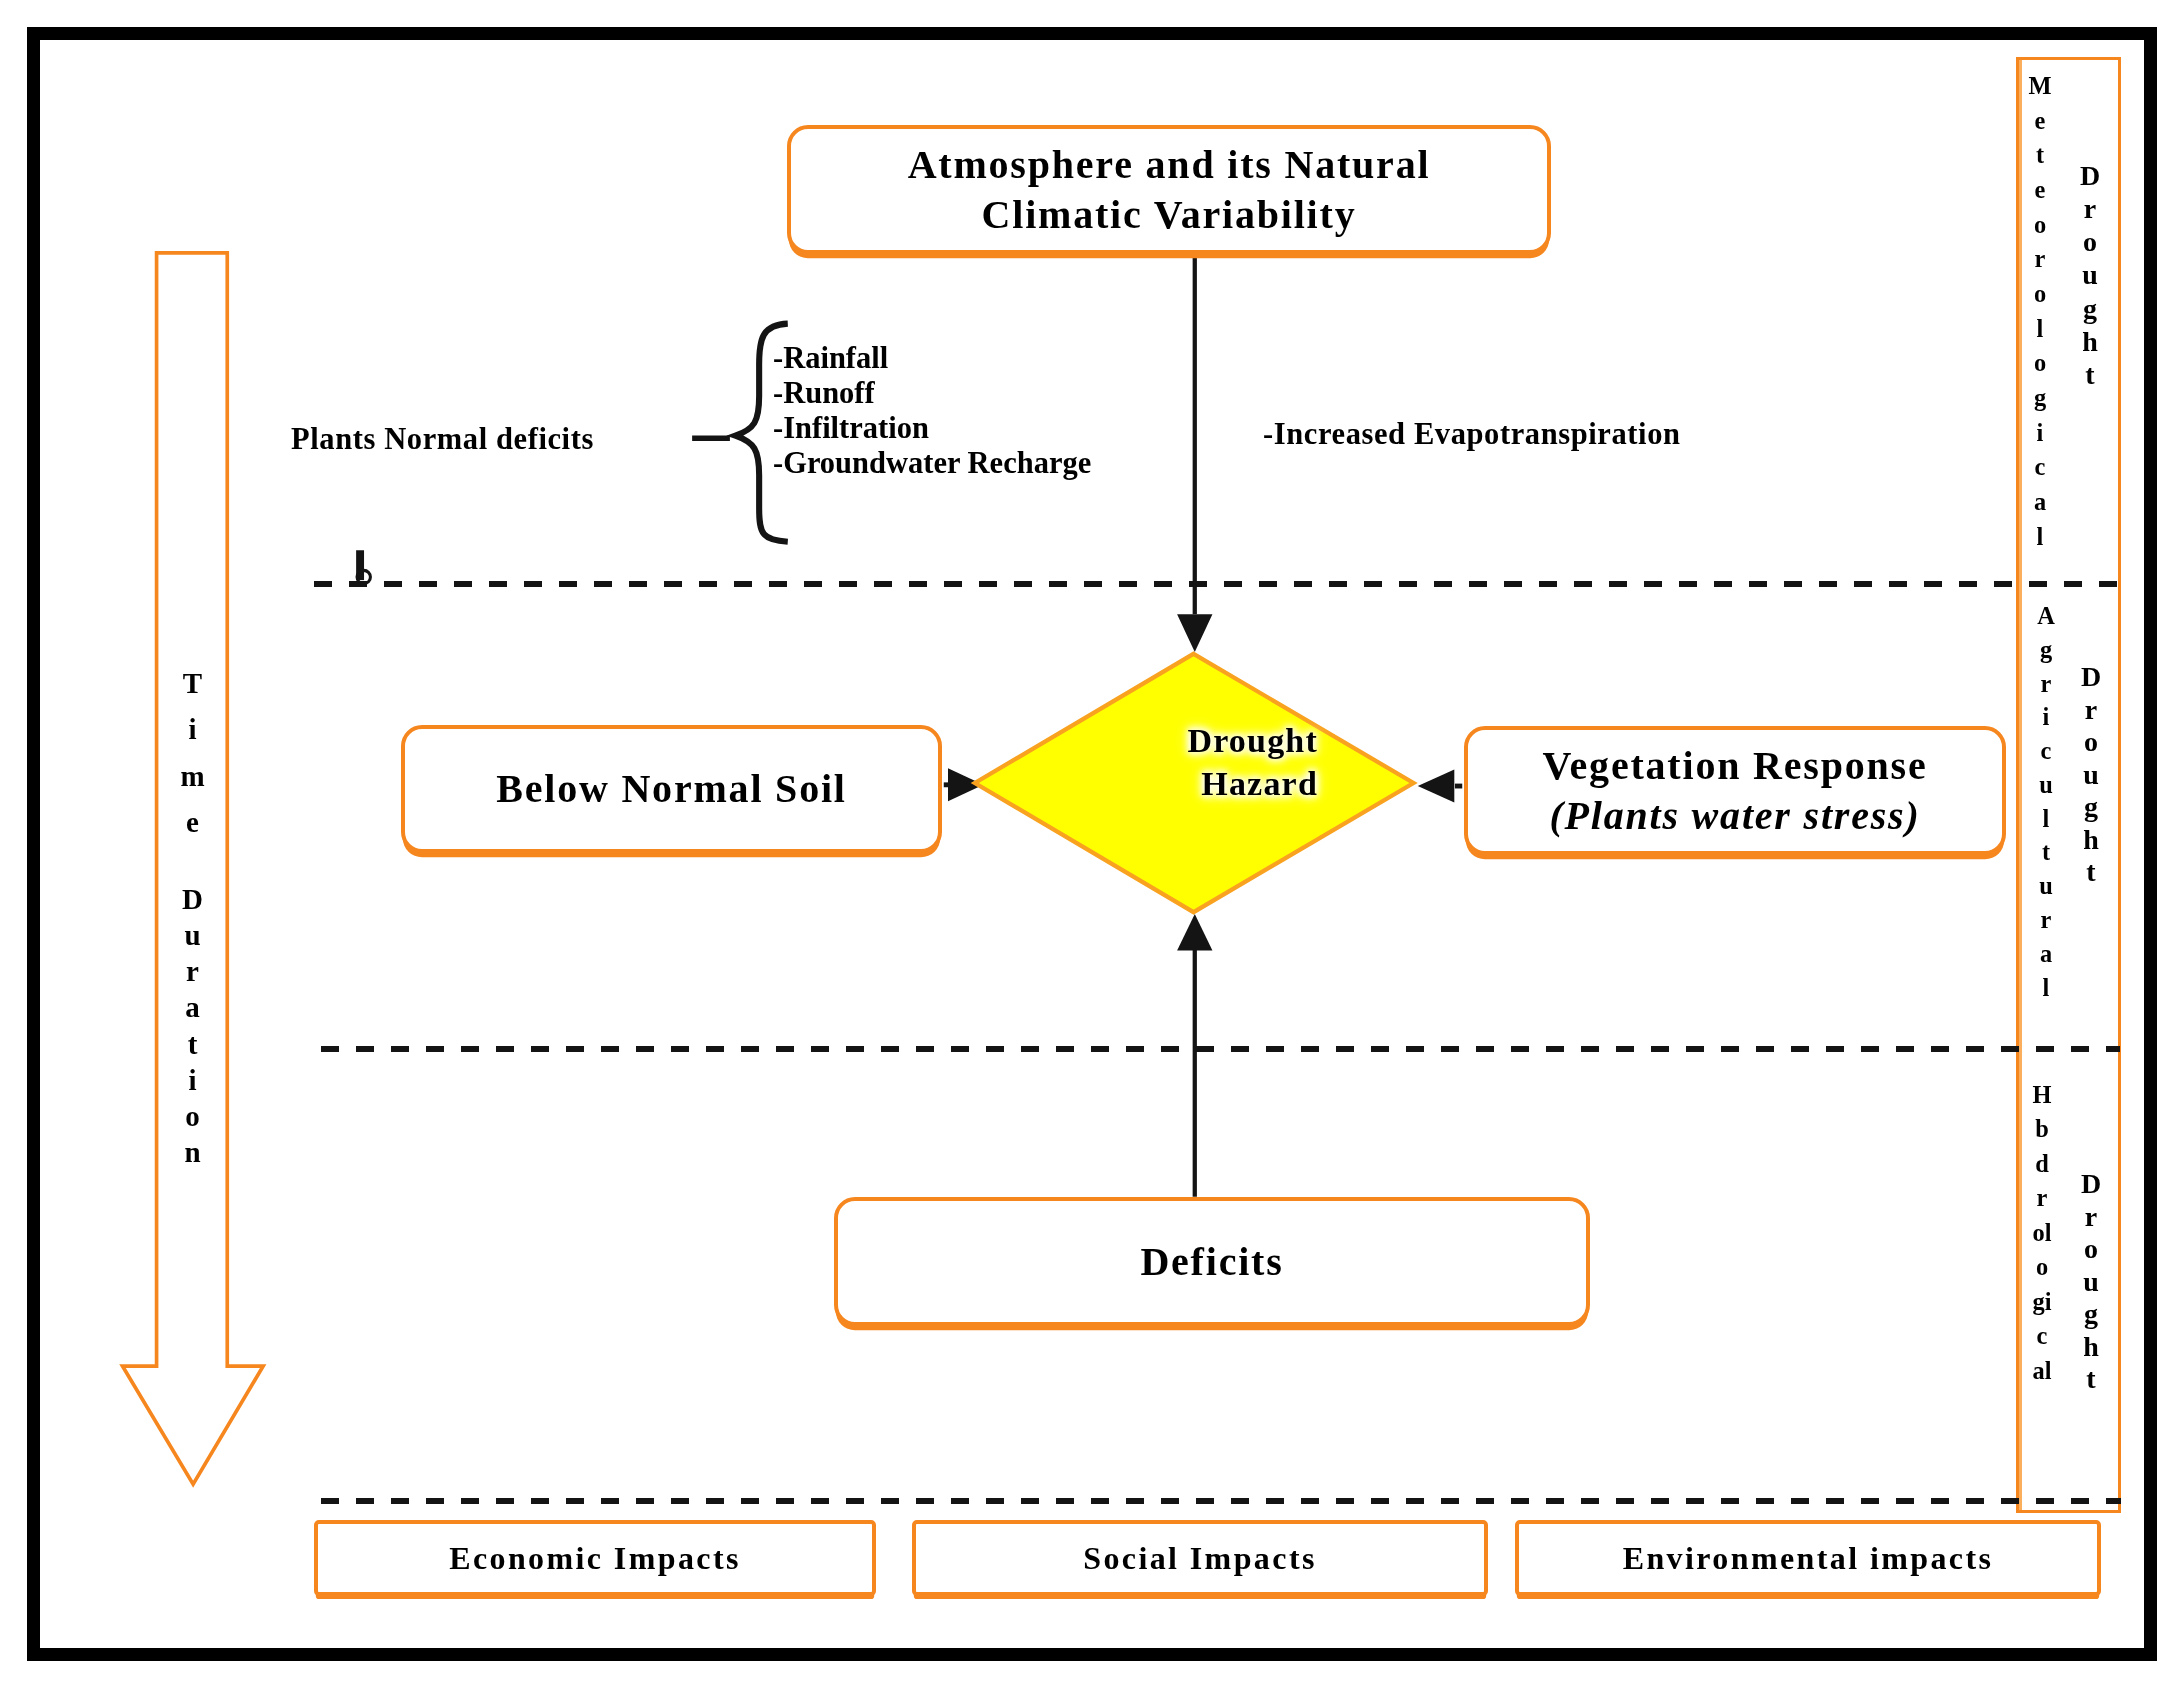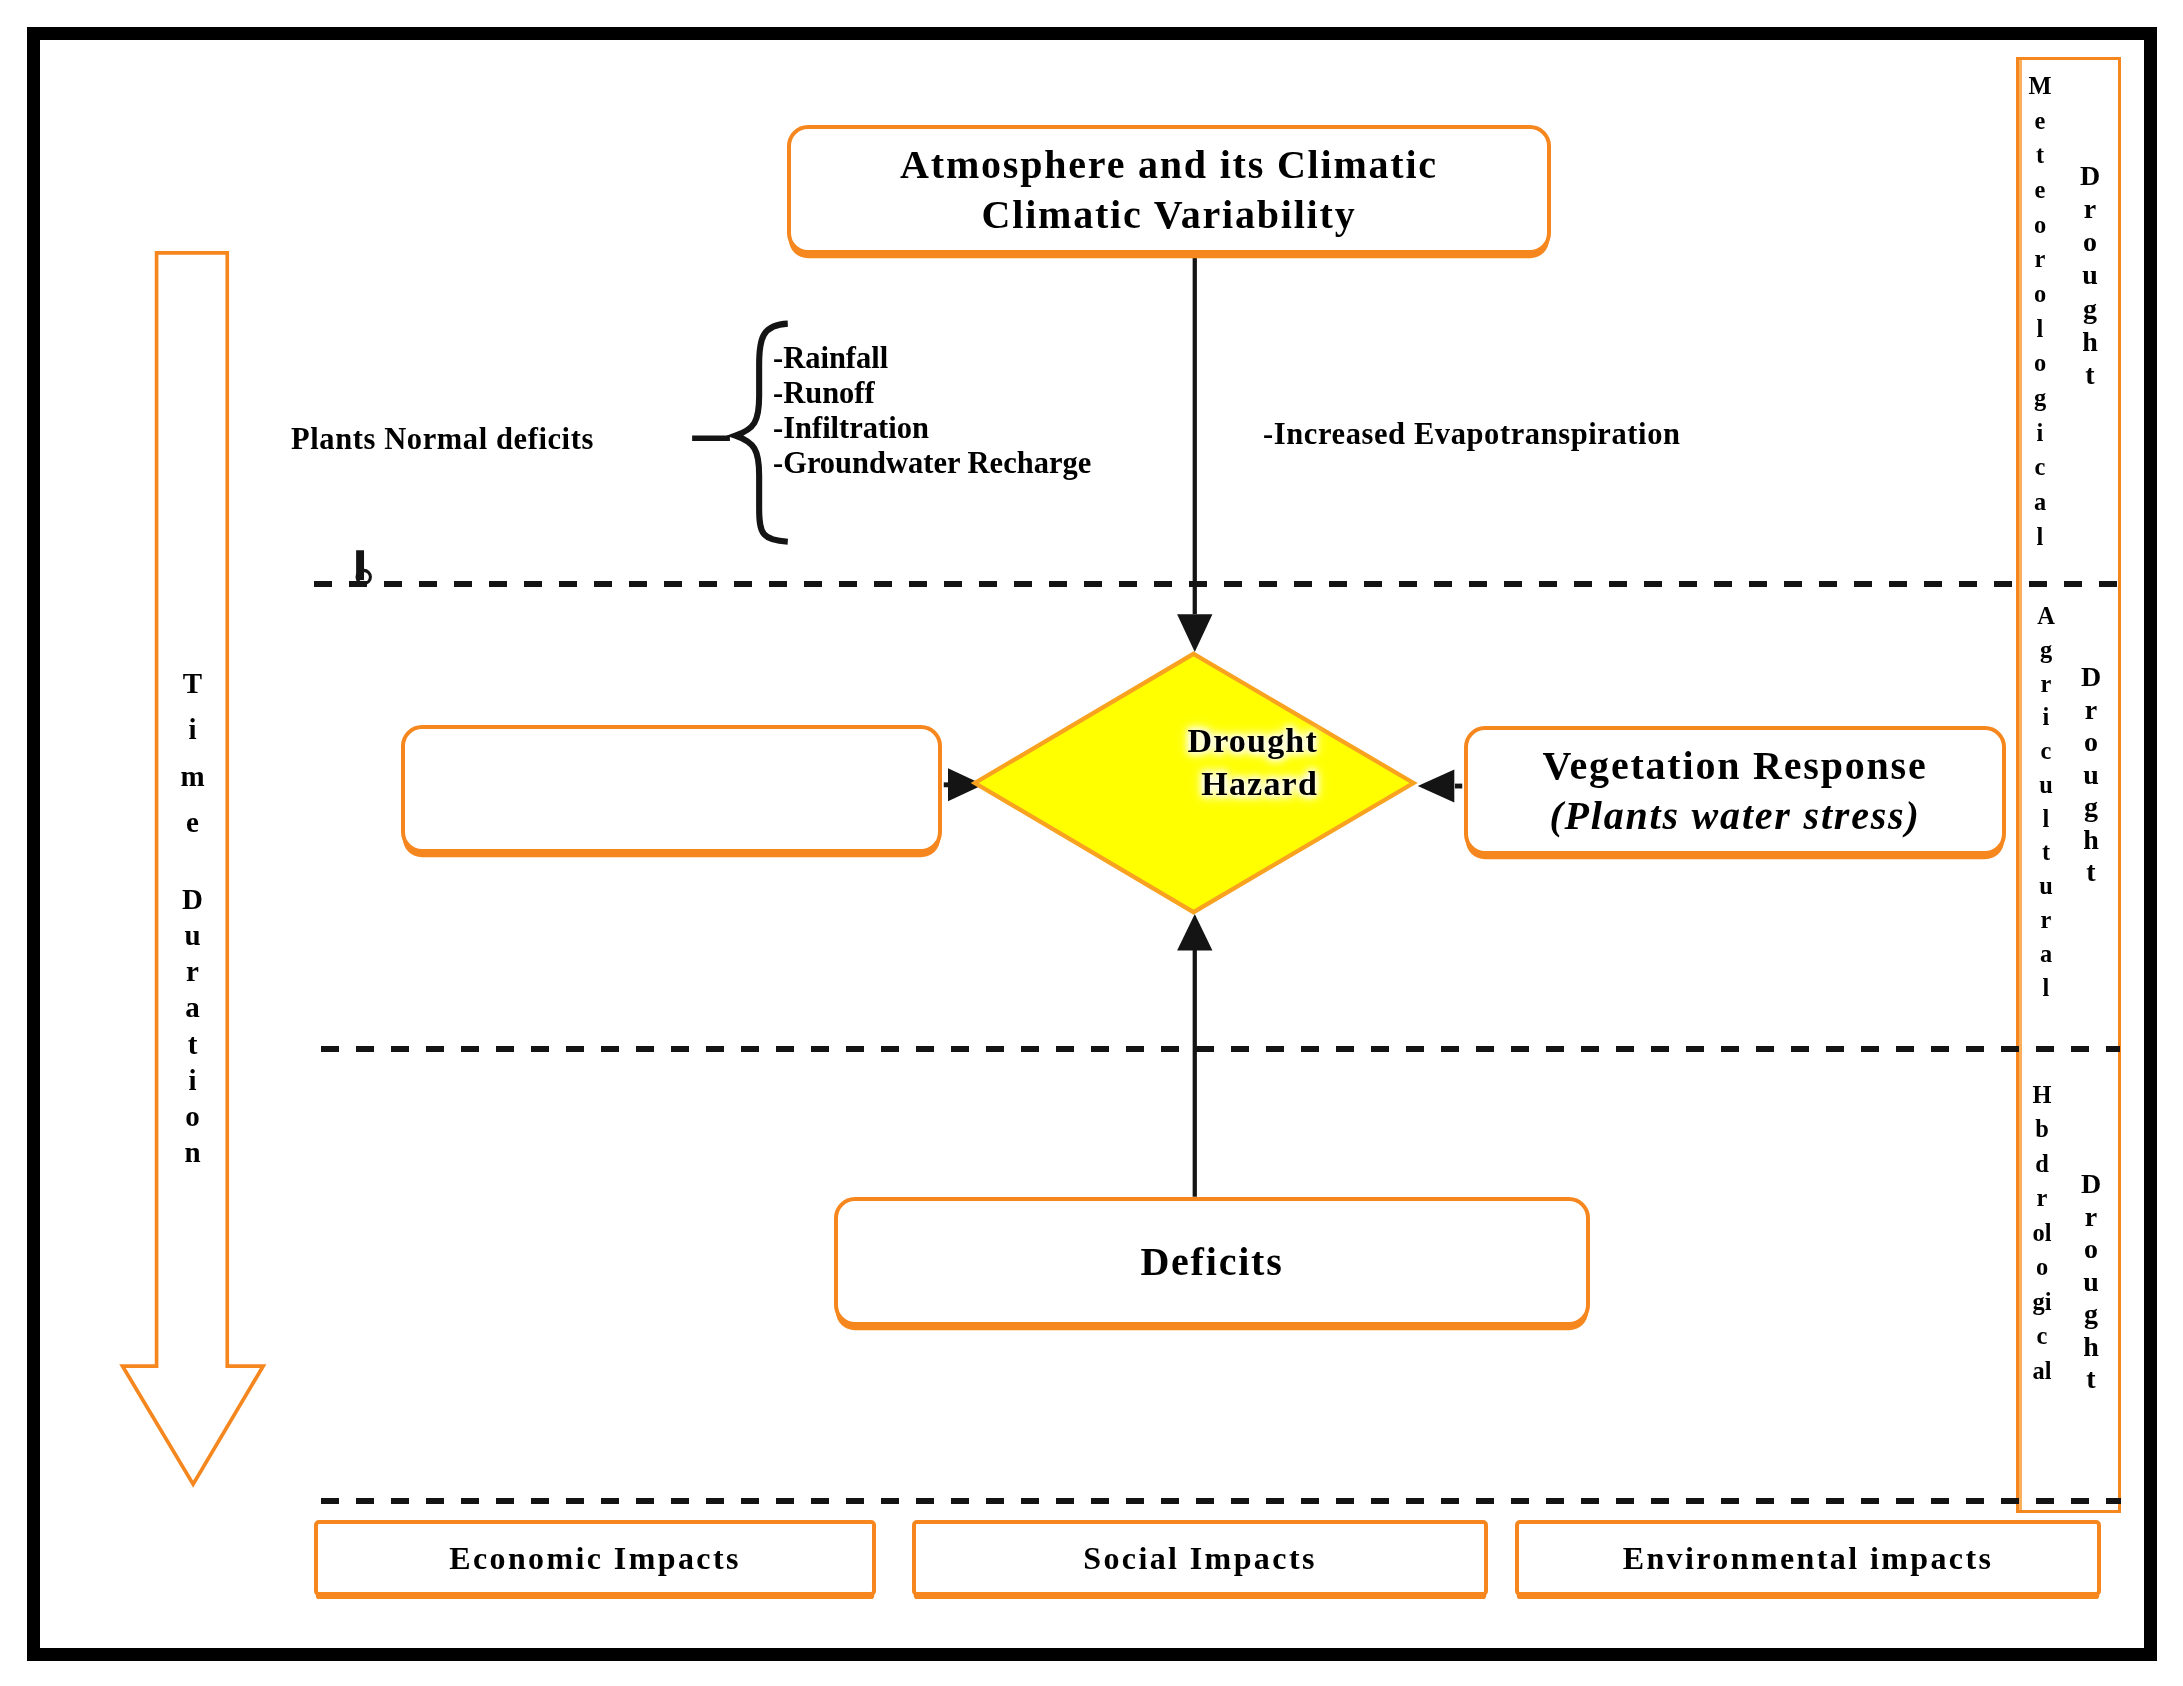--- a/index.html
+++ b/index.html
@@ -81,25 +81,26 @@
 
     <line x1="591" y1="903" x2="591" y2="952" stroke="#141414" stroke-width="13"></line>
     <circle cx="597" cy="947" r="11" fill="none" stroke="#141414" stroke-width="5"></circle>
   </svg>
 
   <div class="dash" style="left:314px;top:581px;width:1805px;"></div>
   <div class="dash" style="left:321px;top:1046px;width:1799px;"></div>
   <div class="dash" style="left:321px;top:1498px;width:1800px;"></div>
 
   <div class="node" style="left:787px;top:125px;width:764px;height:129px;">
-    <div>Atmosphere and its Climatic</div>
+    <div>Atmosphere and its Natural</div>
     <div>Climatic Variability</div>
   </div>
 
   <div class="node" style="left:401px;top:725px;width:541px;height:128px;">
+    <div>Below Normal Soil</div>
   </div>
 
   <div class="node" style="left:1464px;top:726px;width:542px;height:129px;">
     <div>Vegetation Response</div>
     <div style="font-style:italic;">(Plants water stress)</div>
   </div>
 
   <div class="node" style="left:834px;top:1197px;width:756px;height:129px;">
     <div>Deficits</div>
   </div>

